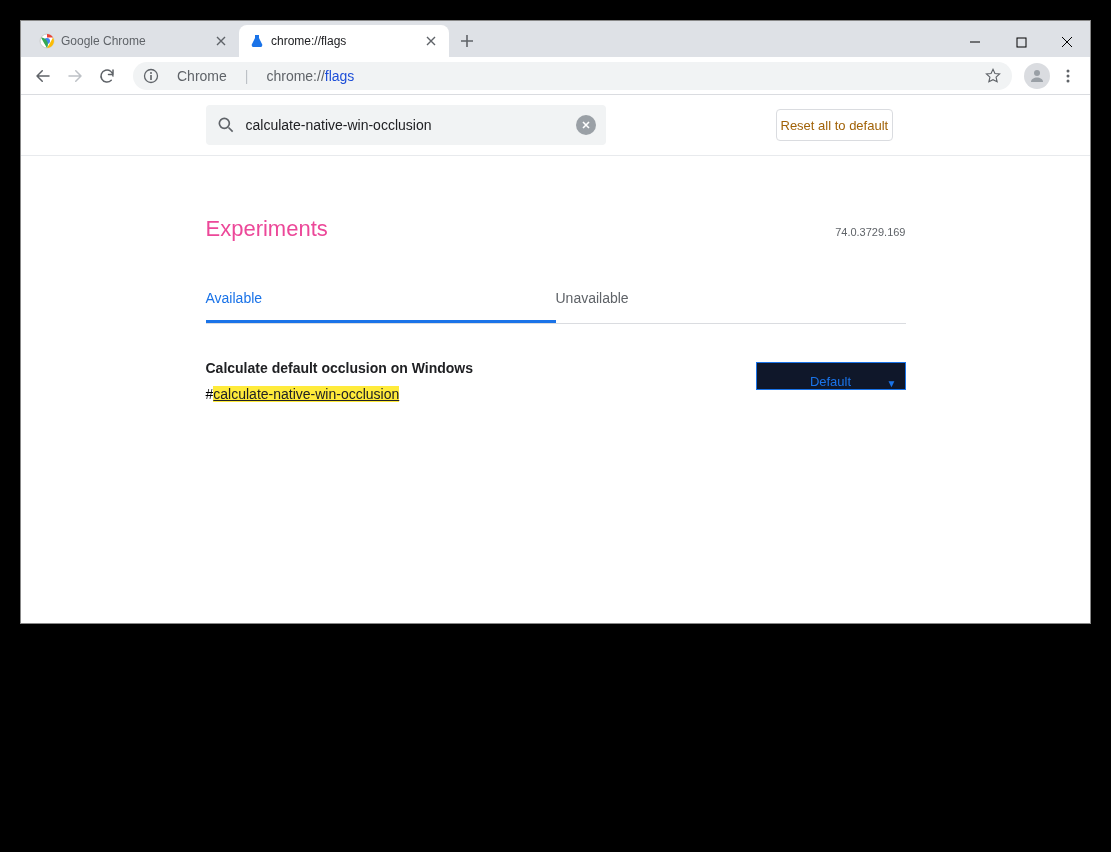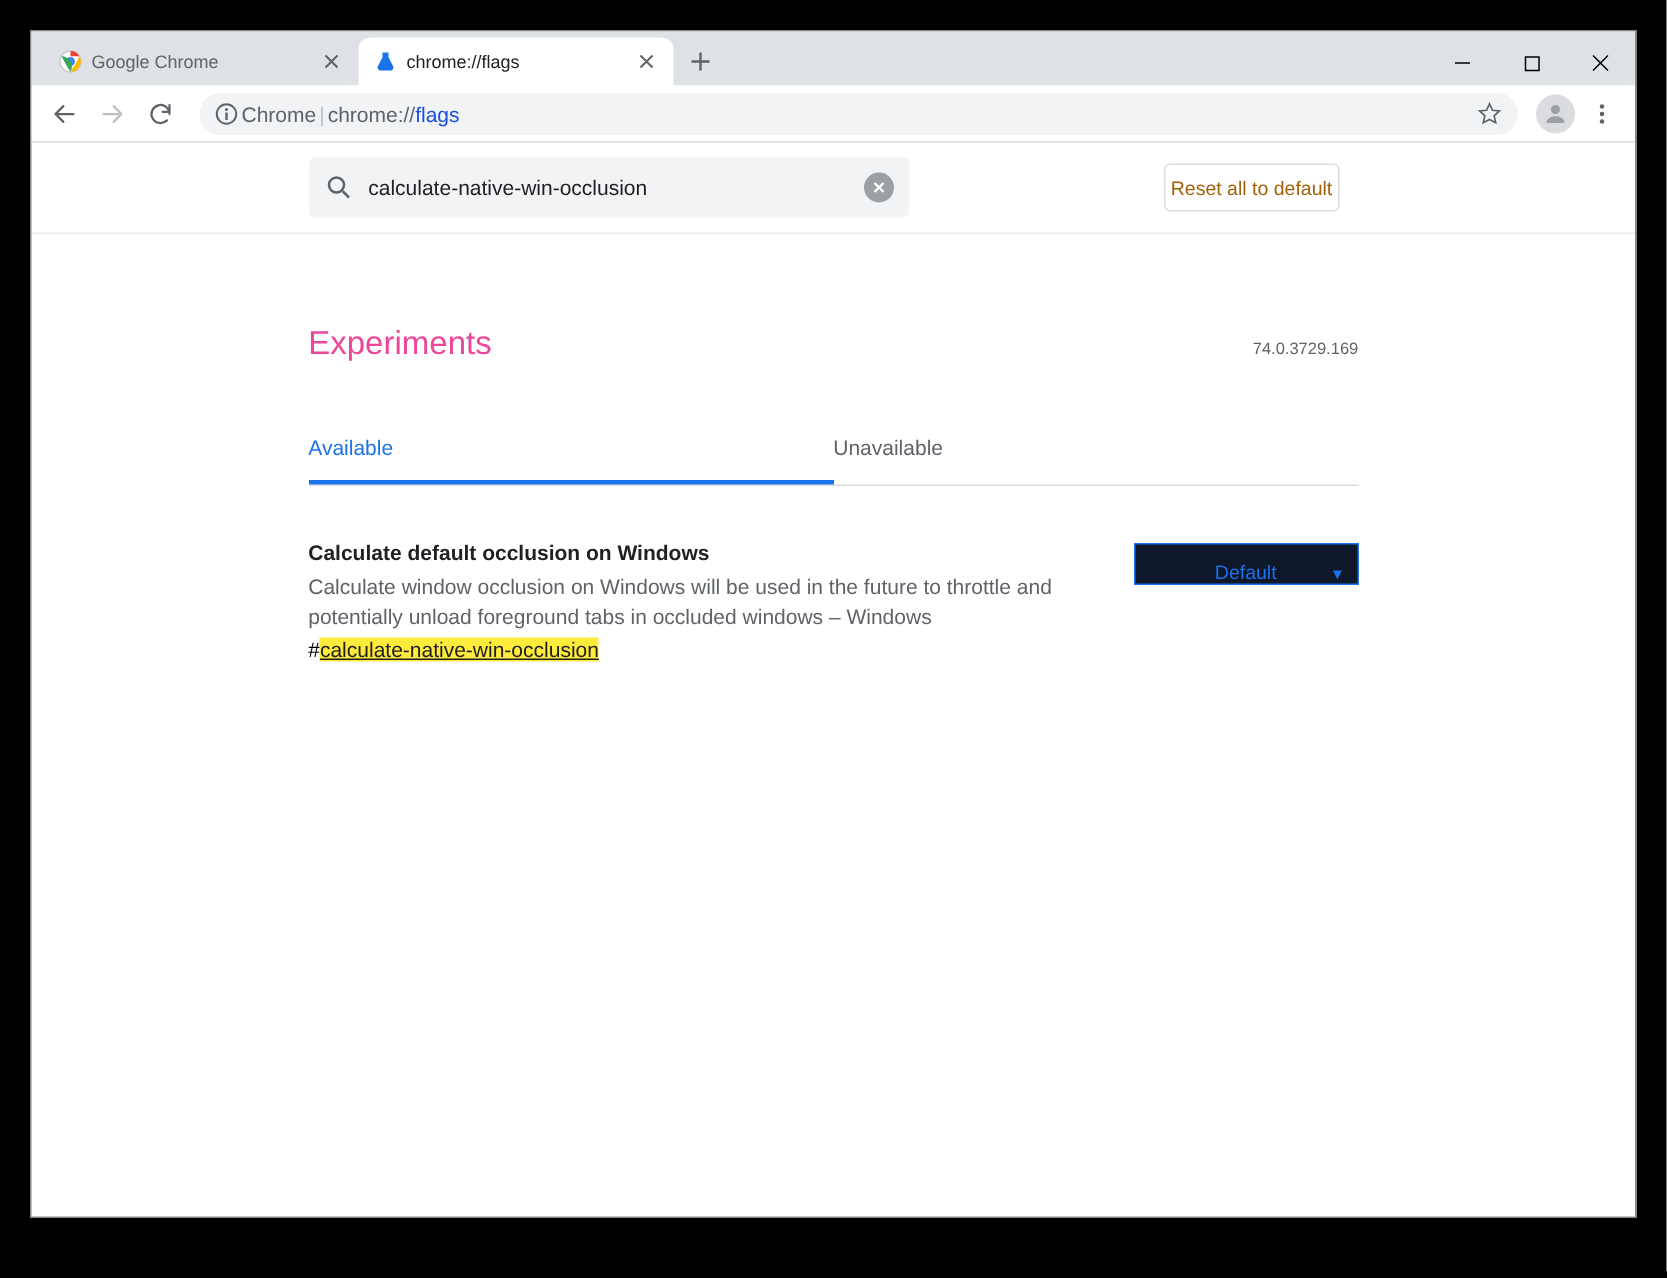--- a/index.html
+++ b/index.html
@@ -1,30 +1,30 @@
 <!DOCTYPE html>
 <html><head>
   <meta charset="utf-8">
   <style>
     * { box-sizing: border-box; margin: 0; padding: 0; font-family: 'Segoe UI', Arial, sans-serif; }
     body { background: #000; padding: 20px; }
-    .window { width: 1071px; height: 792px; margin: 0 auto; background: #fff; border: 1px solid #888; position: relative; overflow: hidden; }
+    .window { width: 1071px; height: 604px; margin: 0 auto; background: #fff; border: 1px solid #888; position: relative; overflow: hidden; }
     .titlebar { height: 36px; background: #dee1e6; display: flex; align-items: flex-end; justify-content: space-between; }
     .tabs-row { display: flex; align-items: flex-end; height: 36px; padding-left: 8px; }
     .tab { height: 32px; display: flex; align-items: center; padding: 0 10px 0 10px; font-size: 12px; color: #5f6368; border-radius: 8px 8px 0 0; position: relative; min-width: 210px; gap: 6px; cursor: pointer; }
     .tab.active { background: #fff; color: #202124; }
     .tab-favicon { width: 16px; height: 16px; display: inline-flex; align-items: center; justify-content: center; }
     .tab-close { width: 16px; height: 16px; border-radius: 50%; display: inline-flex; align-items: center; justify-content: center; font-size: 14px; color: #5f6368; margin-left: auto; cursor: pointer; }
     .newtab { width: 28px; height: 28px; display: inline-flex; align-items: center; justify-content: center; font-size: 18px; color: #5f6368; cursor: pointer; margin-left: 4px; margin-bottom: 2px; }
     .win-controls { display: flex; height: 30px; align-items: center; }
     .win-btn { width: 46px; height: 30px; display: inline-flex; align-items: center; justify-content: center; cursor: pointer; }
     .toolbar { height: 38px; background: #fff; border-bottom: 1px solid #dadce0; display: flex; align-items: center; padding: 0 8px; gap: 4px; }
     .nav-btn { width: 28px; height: 28px; border-radius: 50%; display: inline-flex; align-items: center; justify-content: center; cursor: pointer; color: #5f6368; }
     .nav-btn.disabled { color: #bdc1c6; cursor: default; }
-    .omnibox { flex: 1; height: 28px; background: #f1f3f4; border-radius: 14px; display: flex; align-items: center; padding: 0 10px; margin: 0 8px; gap: 2px; }
+    .omnibox { flex: 1; height: 28px; background: #f1f3f4; border-radius: 14px; display: flex; align-items: center; padding: 0 10px; margin: 0 8px; gap: 18px; }
     .omnibox-icon { width: 16px; height: 16px; color: #5f6368; display: inline-flex; align-items: center; justify-content: center; }
     .omnibox-prefix { font-size: 14px; color: #5f6368; }
     .omnibox-sep { color: #bdc1c6; font-size: 14px; }
     .omnibox-url { font-size: 14px; color: #5f6368; }
     .omnibox-url b { color: #1d4ed8; font-weight: 400; }
     .star-btn { margin-left: auto; width: 18px; height: 18px; color: #5f6368; display: inline-flex; align-items: center; justify-content: center; cursor: pointer; }
     .avatar { width: 26px; height: 26px; border-radius: 50%; background: #dadce0; display: inline-flex; align-items: center; justify-content: center; color: #9aa0a6; cursor: pointer; }
     .menu-btn { width: 28px; height: 28px; display: inline-flex; align-items: center; justify-content: center; cursor: pointer; color: #5f6368; }
     .content-scroll { height: calc(100% - 74px); overflow-y: scroll; }
     .content-scroll::-webkit-scrollbar { width: 16px; }
@@ -191,21 +191,20 @@
       </div>
 
       <div class="tabbar">
         <div class="ftab active">Available</div>
         <div class="ftab">Unavailable</div>
       </div>
 
       <div class="flag-item">
         <div class="flag-text">
           <div class="flag-title">Calculate default occlusion on Windows</div>
-          <div class="flag-desc">Calculate window occlusion on Windows will be used in the future to throttle and potentially unload foreground tabs in occluded windows – Windows</div>
           <div class="flag-anchor"><span>#</span><span class="hl">calculate-native-win-occlusion</span></div>
         </div>
         <div class="flag-select">
           <span>Default</span>
         </div>
       </div>
     </div>
   </div>
 </div>
 

